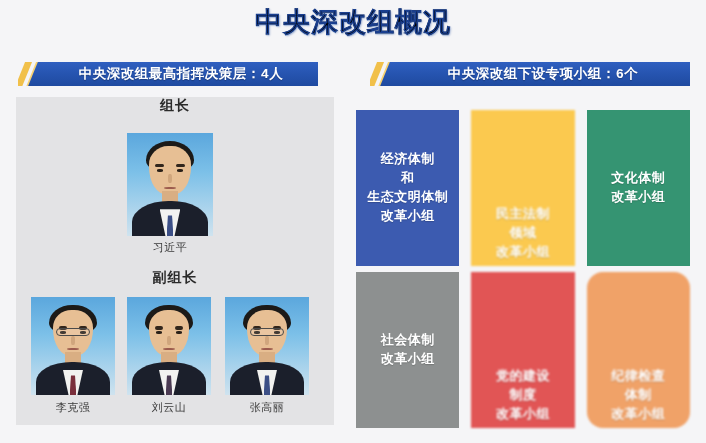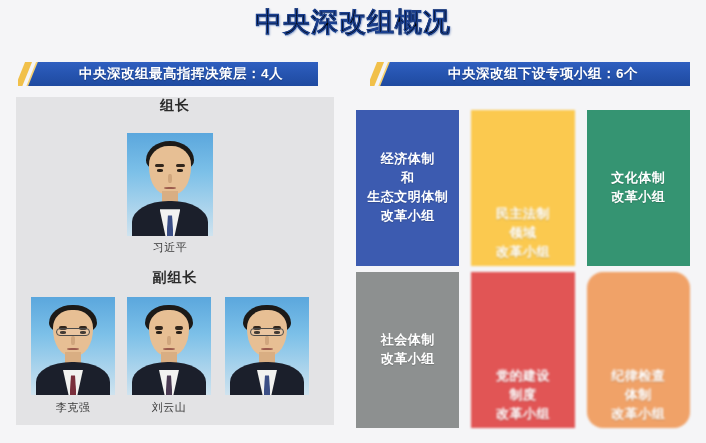--- a/index.html
+++ b/index.html
@@ -69,20 +69,21 @@
     transform: skewX(-22deg);
   }
   .ribbon .bar span {
     position: relative;
     color: #ffffff;
     font-size: 13.5px;
     font-weight: bold;
     letter-spacing: .5px;
     white-space: nowrap;
     text-shadow: 0 1px 1px rgba(0,0,0,.25);
+    font-family: Liberation Mono, monospace;
   }
   #ribbon-left  { left: 18px;  top: 62px; width: 300px; }
   #ribbon-left .bar  { left: 26px; width: 274px; }
   #ribbon-right { left: 370px; top: 62px; width: 320px; }
   #ribbon-right .bar { left: 26px; width: 294px; }
 
   
   #left-panel {
     position: absolute;
     left: 16px; top: 97px;
@@ -335,20 +336,21 @@
           <div class="eye-r"></div>
         <div class="glasses"></div>
         <div class="nose"></div>
           <div class="mouth"></div>
         <div class="neck"></div>
           <div class="suit"></div>
         <div class="shirt"></div>
           <div class="tie blue"></div>
       </div>
     </div>
+    <div class="caption dep-cap" id="caption-dep-2">张高丽</div>
   </div>
 
   <div id="right-grid">
       <div class="cell" style="background: rgb(60, 91, 176);">
         <div>
           <span>经济体制</span>
           <span>和</span>
           <span>生态文明体制</span>
           <span>改革小组</span>
         </div>

